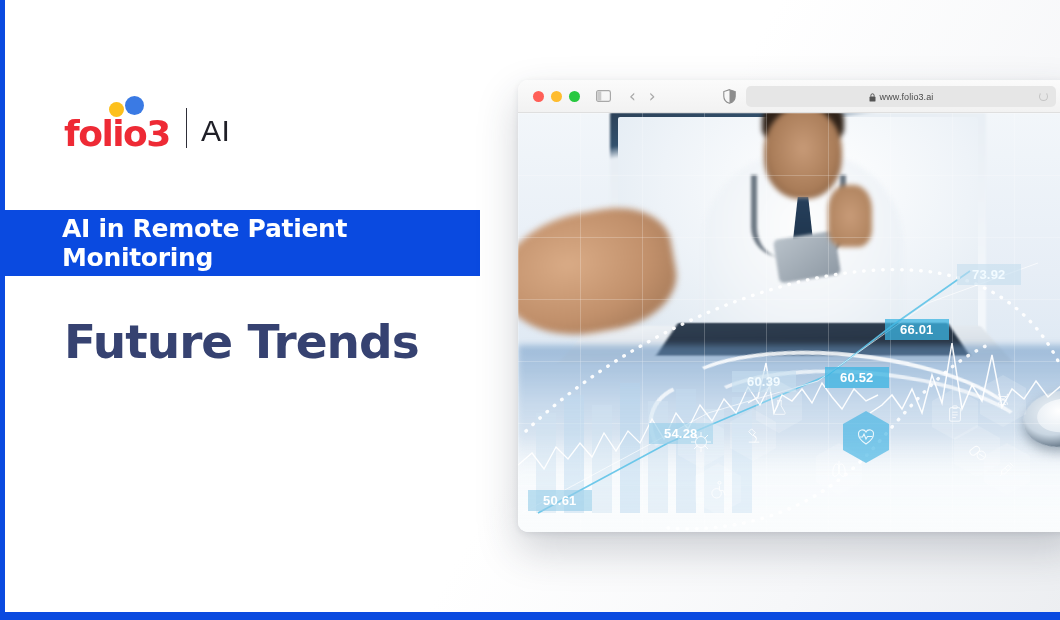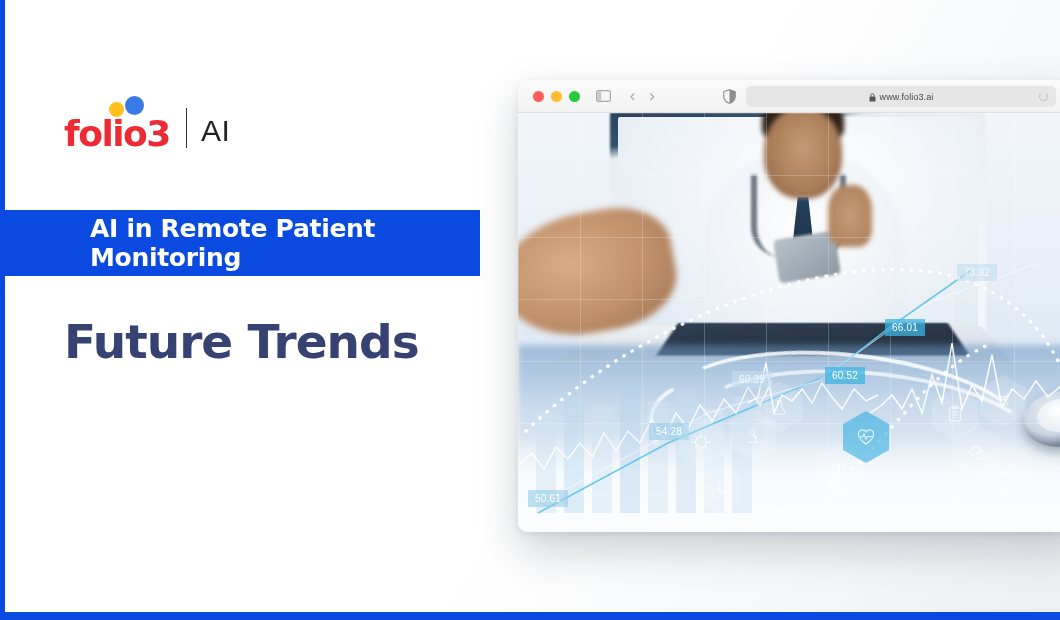--- a/index.html
+++ b/index.html
@@ -54,21 +54,21 @@
   #eyebrow {
     position:absolute; left:0; top:210px;
     width:480px; height:66px;
     background:#0a4ae0;
     display:flex; align-items:center;
   }
   #eyebrow-text {
     font-family:"DejaVu Sans", sans-serif;
     color:#ffffff; font-weight:bold;
     font-size:25px; letter-spacing:-0.3px;
-    padding-left:90px;
+    padding-left:62px;
   }
 
   
   #headline {
     position:absolute; left:64px; top:310px; width:430px;
     font-family:"DejaVu Sans", sans-serif;
     font-weight:bold;
     font-size:47px; line-height:1.37;
     color:#364271; letter-spacing:-1px;
   }
@@ -253,25 +253,26 @@
     opacity:.75;
   }
 
   
   #analytics { position:absolute; inset:0; }
 
   
   .chip {
     position:absolute;
     font-family:"Liberation Sans", sans-serif;
-    font-size:10px; color:#ffffff;
-    padding:3px 7px;
+    font-size:13px; color:#ffffff;
+    padding:3px 15px;
     background:rgba(60,180,225,.75);
     letter-spacing:.2px;
     white-space:nowrap;
+    font-weight:bold;
   }
   .chip-pale { background:rgba(150,205,232,.62); }
   .chip-faint { background:rgba(196,222,238,.6); color:#f2fbff; }
 
   
   .hex {
     position:absolute; width:46px; height:52px;
     clip-path:polygon(50% 0,100% 25%,100% 75%,50% 100%,0 75%,0 25%);
     display:flex; align-items:center; justify-content:center;
     background:rgba(255,255,255,.16);

